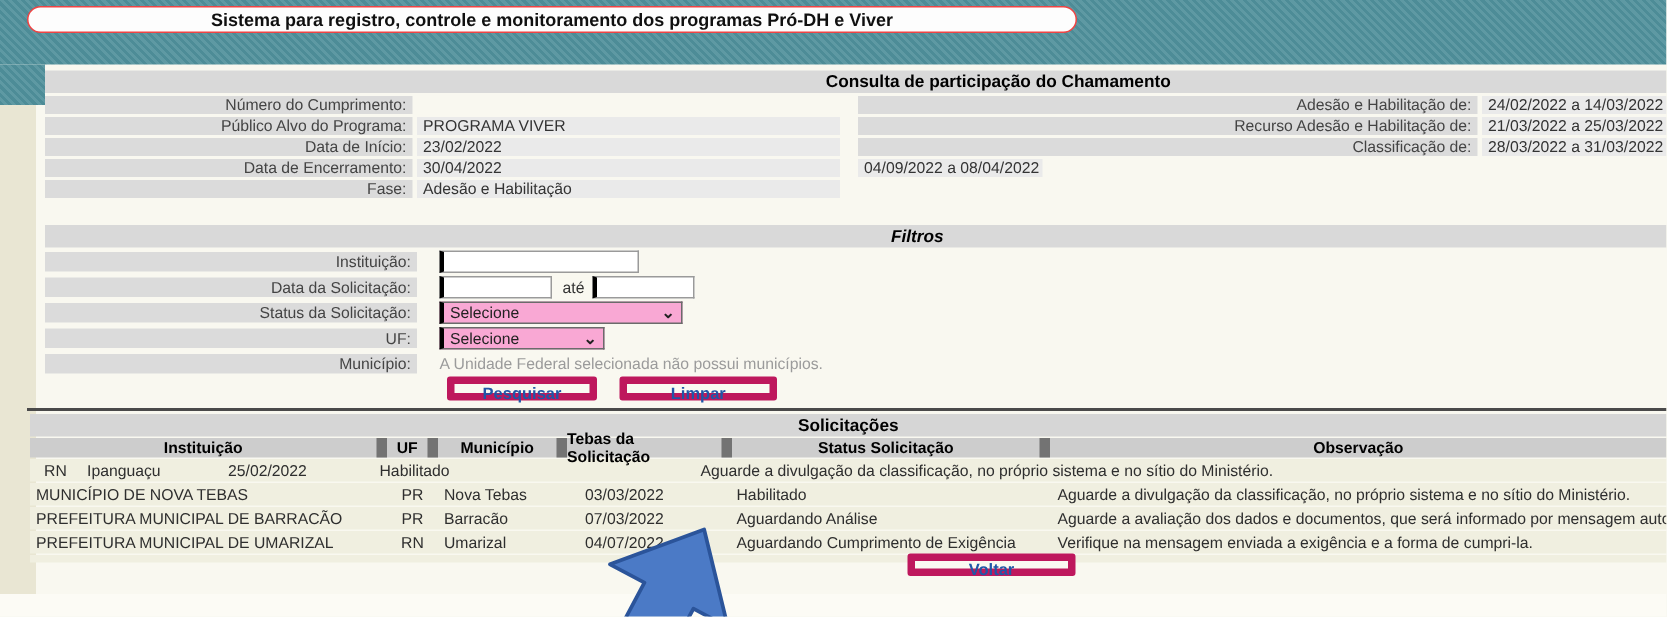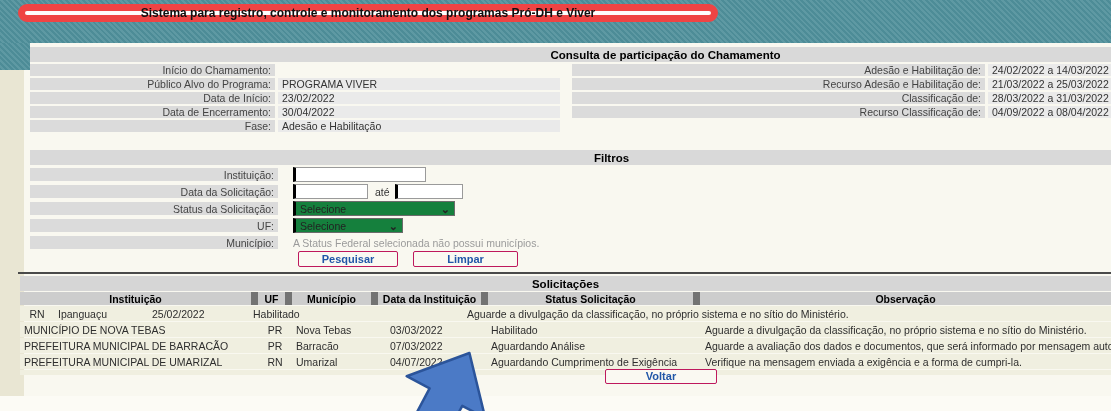--- a/index.html
+++ b/index.html
@@ -11,32 +11,32 @@
     color:#333;
   }
   .teal { background:repeating-linear-gradient(45deg,#4d8c97 0px,#4d8c97 2px,#5e99a3 2px,#5e99a3 4px); }
   .teal-band { position:absolute; left:0; top:0; width:1111px; height:43px; }
   .teal-corner { position:absolute; left:0; top:43px; width:30px; height:27px; }
   .beige-strip { position:absolute; left:0; top:70px; width:24px; height:326px; background:#E9E6D3; }
   .bottom-strip { position:absolute; left:0; top:396px; width:1111px; height:15px; background:#FCFBF5; }
 
   .title-pill {
     position:absolute; left:18px; top:4px; width:700px; height:18px;
-    background:#FDFDFD; border:7px solid #ef4444; border-radius:10px;
+    background:#FDFDFD; border:1px solid #ef4444; border-radius:10px;
     display:flex; align-items:center; justify-content:center;
     font-weight:bold; font-size:12px; color:#101010;
   }
 
   .section-band {
     position:absolute; height:15px; background:#D9D9D9;
     display:flex; align-items:center; justify-content:center;
     font-weight:bold; font-size:11.5px; color:#000;
   }
   #band-consulta { left:30px; top:47px; width:1081px; padding-left:190px; }
-  #band-filtros  { left:30px; top:150px; width:1081px; padding-left:82px; }
+  #band-filtros  { left:30px; top:150px; width:1081px; padding-left:82px;font-style:italic; }
   #band-solic    { left:20px; top:276px; width:1091px; background:#D6D6D6; }
 
   .info-left  { position:absolute; left:30px;  top:64px; }
   .info-right { position:absolute; left:572px; top:64px; }
   .i-row { display:flex; height:12px; margin-bottom:2px; font-size:10.5px; }
   .i-label {
     background:#DBDBDB; color:#444; height:100%;
     display:flex; align-items:center; justify-content:flex-end;
     padding-right:4px; margin-right:3px;
   }
@@ -55,30 +55,30 @@
     padding-right:4px;
   }
   .f-ctrl { display:flex; align-items:center; margin-left:15px; }
   .text-input {
     height:15px; background:#fff; border:1px solid #9a9a9a; border-left:3px solid #000;
     font-size:10.5px; padding:0 2px; font-family:"Liberation Sans",sans-serif;
   }
   .w-inst { width:133px; } .w-d1 { width:75px; } .w-d2 { width:68px; }
   .ate { font-size:10.5px; color:#333; margin:0 5px 0 7px; }
   .select-box {
-    height:15px; background:#15803d; border:1px solid #6b6b6b; border-left:3px solid #000;
+    height:15px; background:#f9a8d4; border:1px solid #6b6b6b; border-left:3px solid #000;
     display:flex; align-items:center; font-size:10.5px; color:#222; padding:0 4px;
     cursor:default;
   }
   .w-status { width:162px; } .w-uf { width:110px; }
   .chev { margin-left:auto; font-weight:bold; font-size:11px; color:#222; line-height:10px; }
   .muni-msg { font-size:10.5px; color:#9b9b9b; }
 
   .btn {
-    position:absolute; height:16px; background:#FAF9F2; border:1px solid #be185d;
+    position:absolute; height:16px; background:#FAF9F2; border:5px solid #be185d;
     color:#2056A8; font-weight:bold; font-size:11px; text-align:center; line-height:14px;
     border-radius:2px; cursor:pointer;
   }
   #btn-pesquisar { left:298px; top:251px; width:100px; }
   #btn-limpar    { left:413px; top:251px; width:105px; }
   #btn-voltar    { left:605px; top:369px; width:112px; height:15px; line-height:13px; }
 
   .dark-rule { position:absolute; left:18px; top:272px; width:1093px; height:2px; background:#4a4a4a; }
 
   .sol-table { position:absolute; left:20px; top:292px; width:1091px; }
@@ -105,21 +105,21 @@
 <div class="teal-corner teal"></div>
 <div class="beige-strip"></div>
 <div class="bottom-strip"></div>
 
 <div class="title-pill">Sistema para registro, controle e monitoramento dos programas Pró-DH e Viver</div>
 
 <div class="section-band" id="band-consulta">Consulta de participação do Chamamento</div>
 
 <div class="info-left">
   <div class="i-row">
-    <div class="i-label">Início do Chamamento:</div>
+    <div class="i-label">Número do Cumprimento:</div>
   </div>
   <div class="i-row">
     <div class="i-label">Público Alvo do Programa:</div>
     <div class="i-value">PROGRAMA VIVER</div>
   </div>
   <div class="i-row">
     <div class="i-label">Data de Início:</div>
     <div class="i-value">23/02/2022</div>
   </div>
   <div class="i-row">
@@ -139,21 +139,20 @@
   </div>
   <div class="i-row">
     <div class="i-label">Recurso Adesão e Habilitação de:</div>
     <div class="i-value">21/03/2022 a 25/03/2022</div>
   </div>
   <div class="i-row">
     <div class="i-label">Classificação de:</div>
     <div class="i-value">28/03/2022 a 31/03/2022</div>
   </div>
   <div class="i-row">
-    <div class="i-label">Recurso Classificação de:</div>
     <div class="i-value">04/09/2022 a 08/04/2022</div>
   </div>
 </div>
 
 <div class="section-band" id="band-filtros">Filtros</div>
 
 <div class="filters">
   <div class="f-row">
     <div class="f-label">Instituição:</div>
     <div class="f-ctrl">
@@ -182,38 +181,38 @@
     <div class="f-ctrl">
       <div class="select-box w-uf">
         <span>Selecione</span>
         <span class="chev">⌄</span>
       </div>
     </div>
   </div>
   <div class="f-row">
     <div class="f-label">Município:</div>
     <div class="f-ctrl">
-      <span class="muni-msg">A Status Federal selecionada não possui municípios.</span>
+      <span class="muni-msg">A Unidade Federal selecionada não possui municípios.</span>
     </div>
   </div>
 </div>
 
 <div class="btn" id="btn-pesquisar">Pesquisar</div>
 <div class="btn" id="btn-limpar">Limpar</div>
 
 <div class="dark-rule"></div>
 
 <div class="section-band" id="band-solic">Solicitações</div>
 
 <div class="sol-table">
   <div class="col-hdr">
     <div class="cw0">Instituição</div>
     <div class="cw1">UF</div>
     <div class="cw2">Município</div>
-    <div class="cw3">Data da Instituição</div>
+    <div class="cw3">Tebas da Solicitação</div>
     <div class="cw4">Status Solicitação</div>
     <div class="cw5">Observação</div>
   </div>
 
   <div class="t-row">
     <div class="cw1">RN</div>
     <div class="cw2">Ipanguaçu</div>
     <div class="cw3">25/02/2022</div>
     <div class="cw4">Habilitado</div>
     <div class="cw5">Aguarde a divulgação da classificação, no próprio sistema e no sítio do Ministério.</div>

